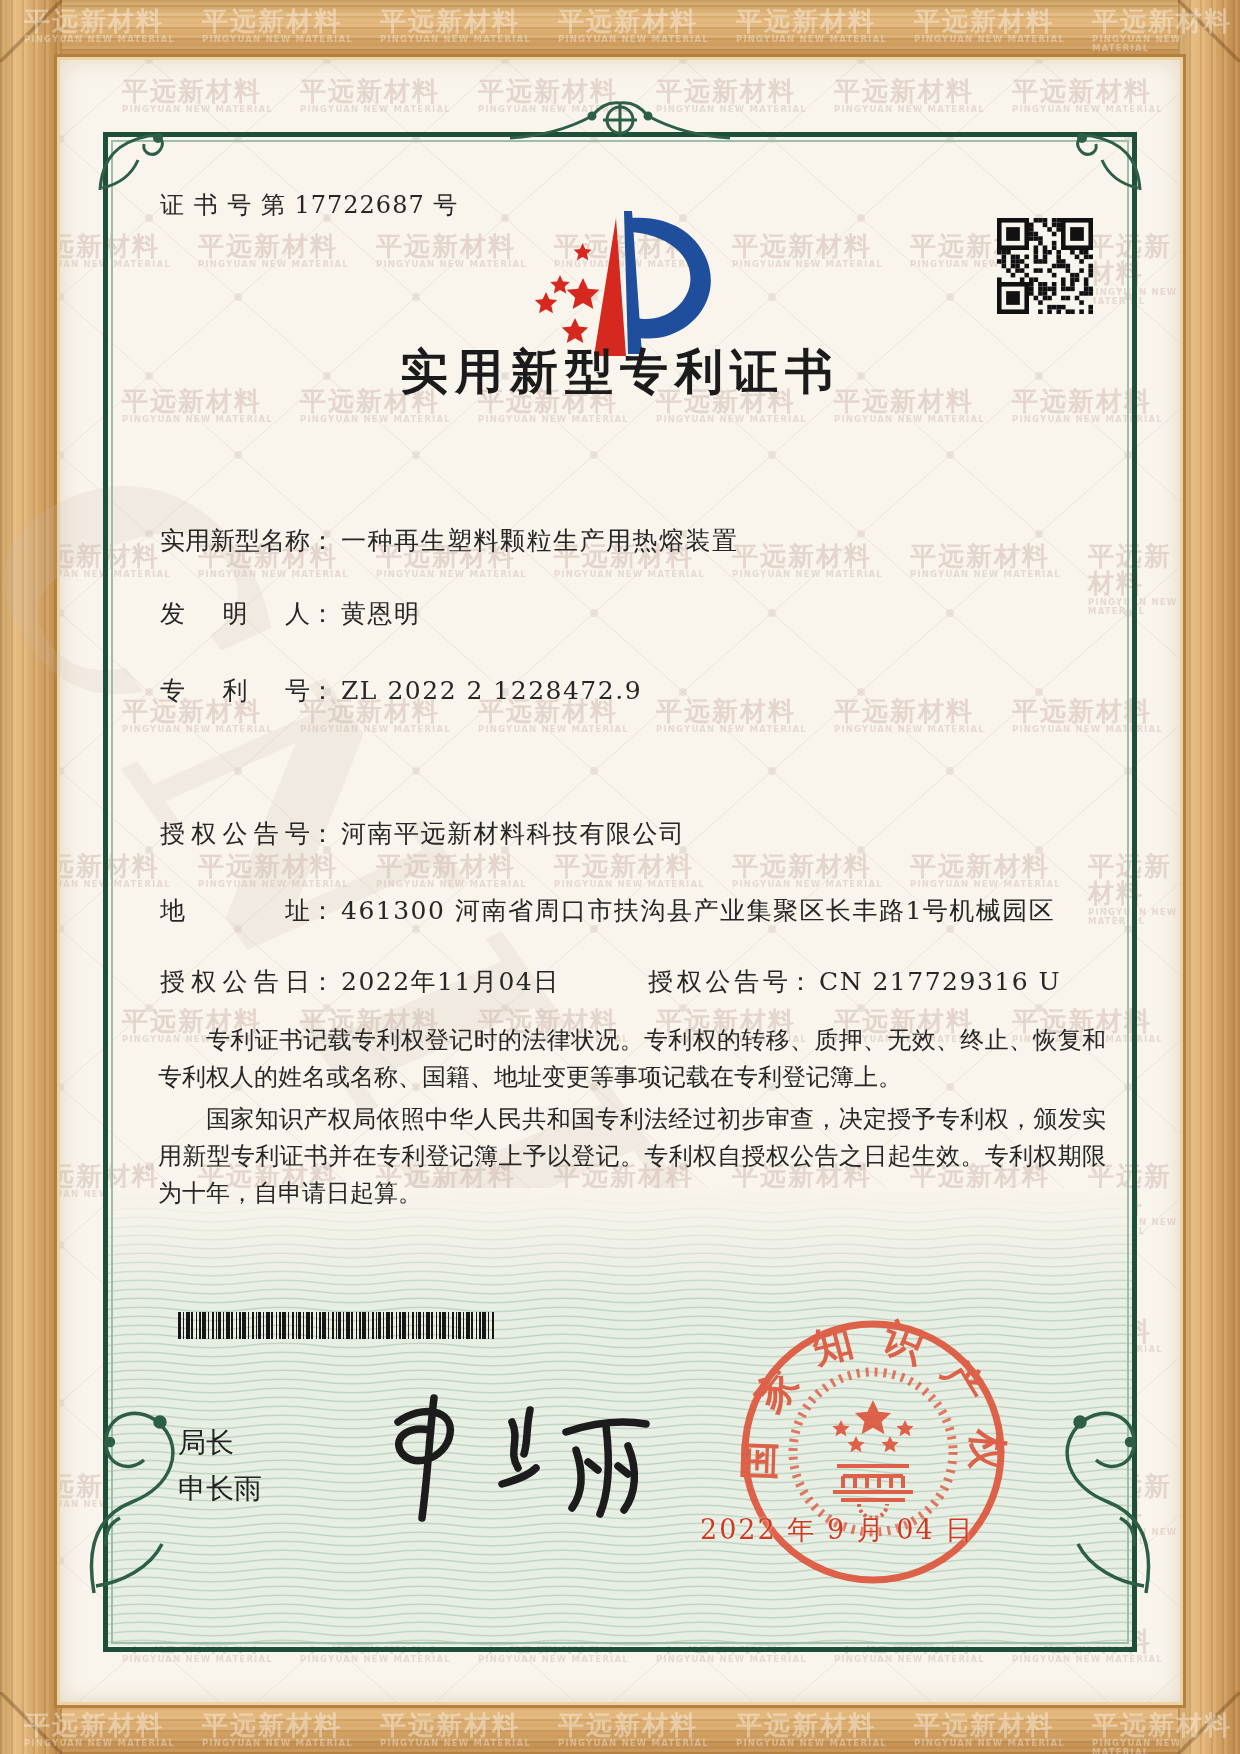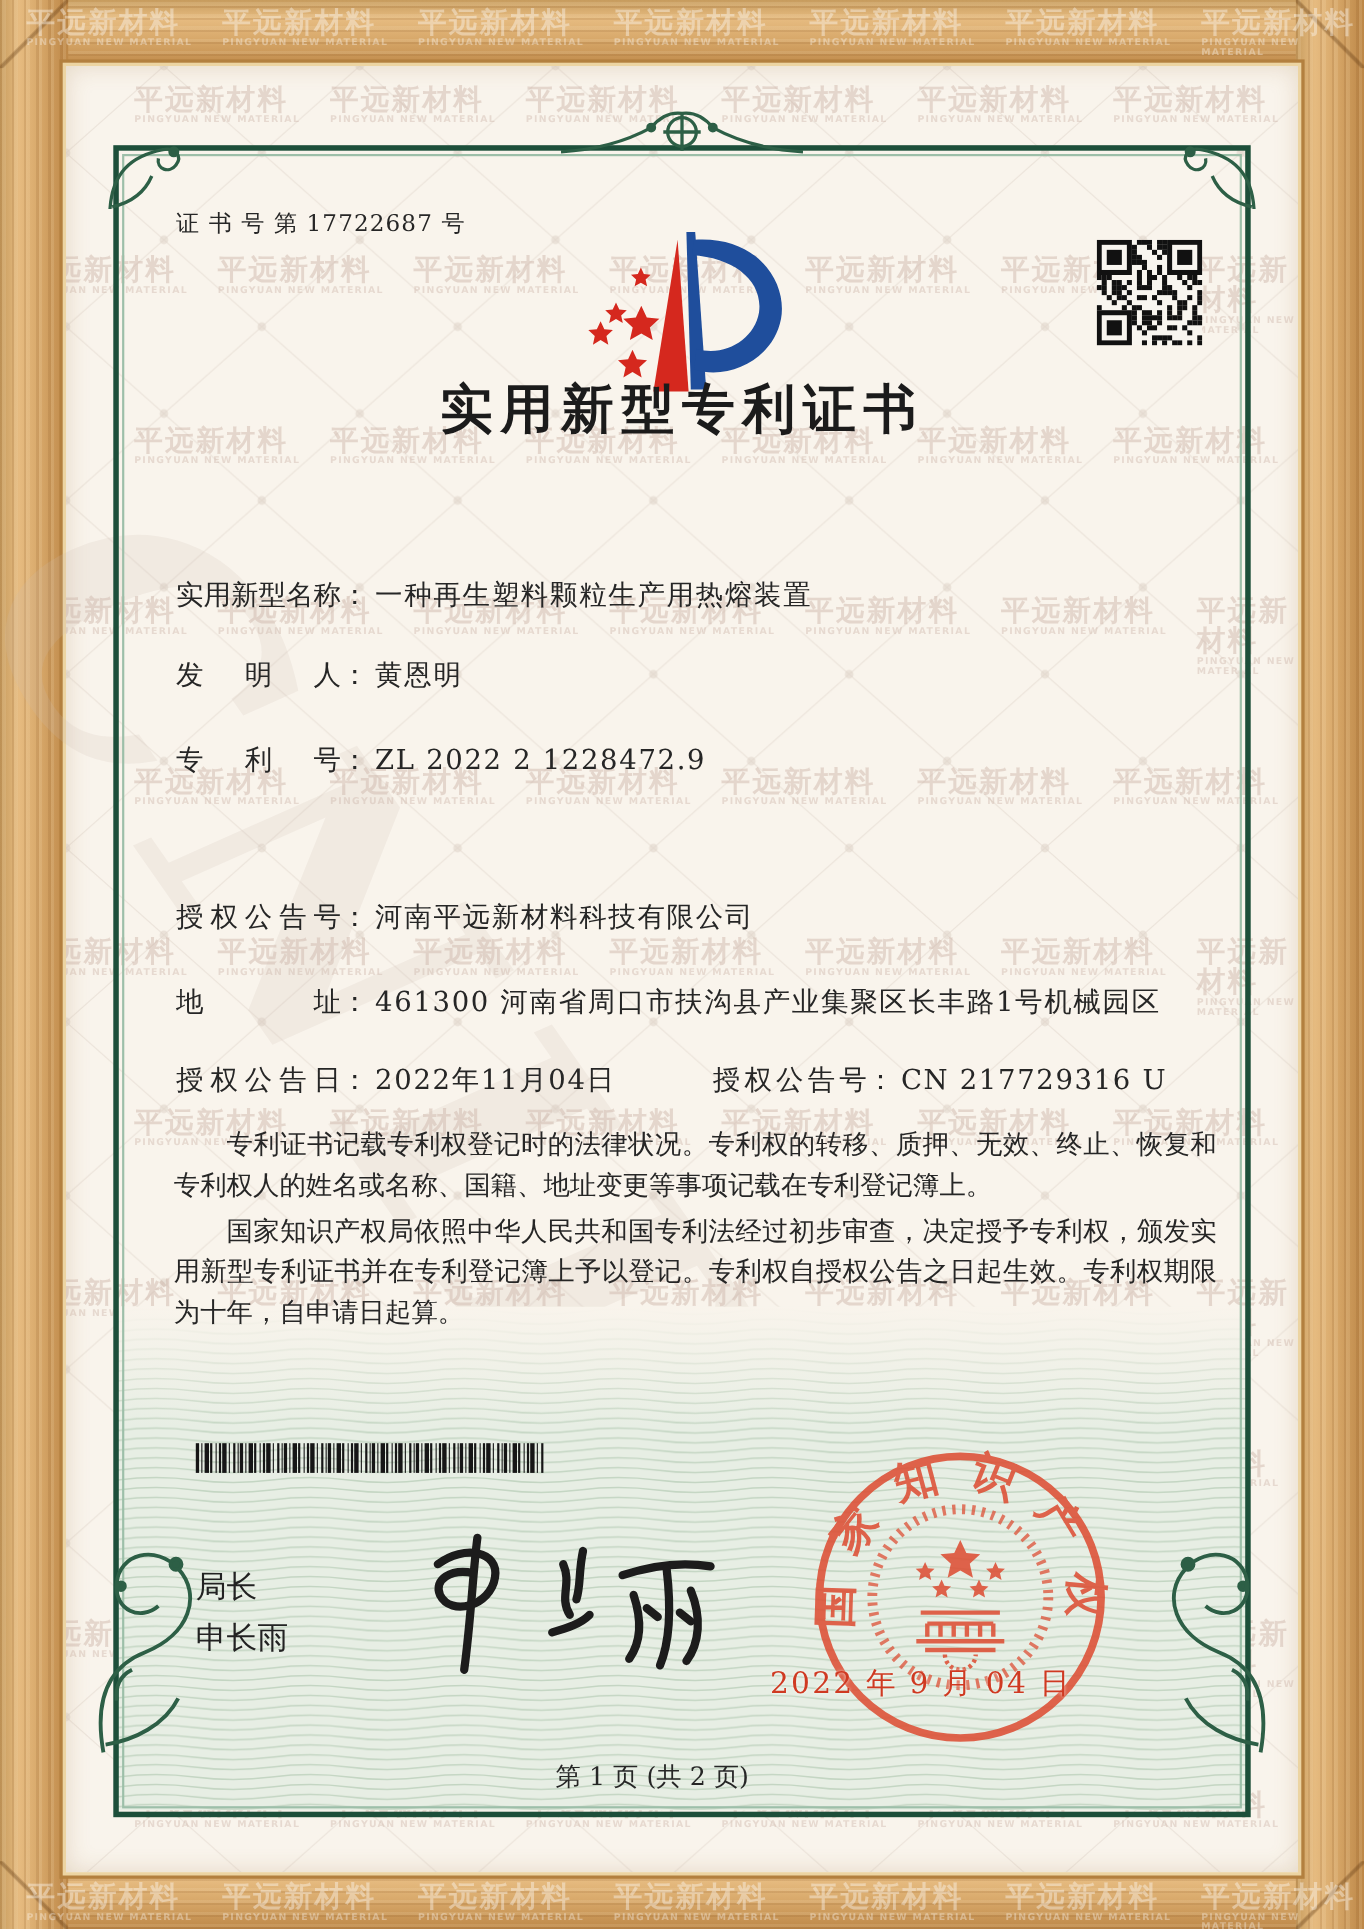--- a/index.html
+++ b/index.html
@@ -44,21 +44,21 @@
   #guilloche .fade{position:absolute;left:0;top:0;width:100%;height:110px;
     background:linear-gradient(180deg,#f9f4ec 0%,rgba(249,244,236,0) 100%);}
 
   
   #gborder{left:103px;top:132px;width:1034px;height:1520px;border:5px solid #1d4f3a;z-index:8;box-sizing:border-box;}
   #gborder-inner{left:111px;top:140px;width:1018px;height:1504px;border:2px solid #9dbfa9;z-index:8;box-sizing:border-box;}
   .ornament{z-index:9;pointer-events:none;}
 
   
   .content{z-index:10;color:#262626;}
-  #cert-no{left:160px;top:189px;font-size:21px;letter-spacing:1px;}
+  #cert-no{left:160px;top:189px;font-size:24px;letter-spacing:1px;}
   #title{left:0;top:340px;width:1240px;text-align:center;font-size:48px;font-weight:bold;
          letter-spacing:7px;color:#1b1b1b;}
   .row{left:160px;width:960px;font-size:25px;line-height:34px;}
   .lab{display:inline-block;width:150px;text-align:justify;text-align-last:justify;vertical-align:top;}
   .colon{vertical-align:top;}
   .val{display:inline-block;margin-left:6px;max-width:720px;vertical-align:top;letter-spacing:1.5px;}
   .g2{position:absolute;left:488px;top:0;}
   #paras{left:158px;top:1022px;width:948px;font-size:24px;line-height:37px;text-align:justify;}
   #paras p{margin:0 0 5px 0;text-indent:2em;}
 
@@ -897,15 +897,14 @@
         <path d="M-36 14 H36"></path>
         <path d="M-30 24 H30 M-30 24 V36 M-18 24 V36 M-6 24 V36 M6 24 V36 M18 24 V36 M30 24 V36"></path>
         <path d="M-40 40 H40"></path>
         <path d="M-32 48 H32"></path>
         <path d="M0 52 m-14 0 a14 14 0 0 0 28 0" stroke-dasharray="3 3"></path>
       </g>
     </g>
   </svg>
   <div id="seal-date" class="abs">2022 年 9 月 04 日</div>
 
-  <div id="page-no" class="abs content">第 1 页 (共 2 页)</div>
 
 </div>
 
 </body></html>

